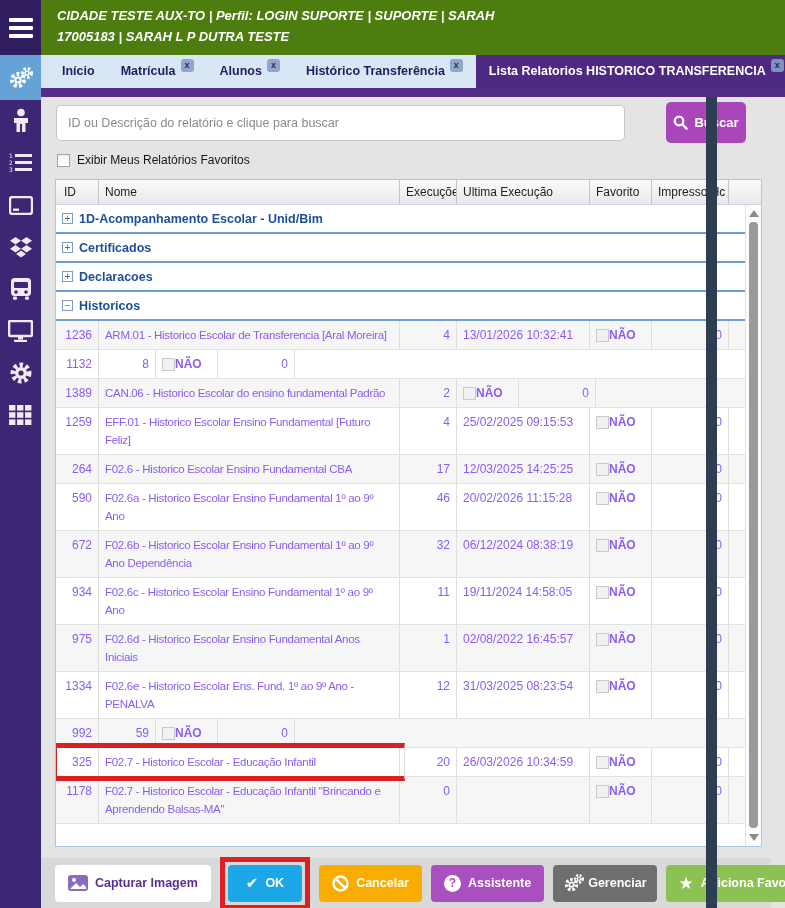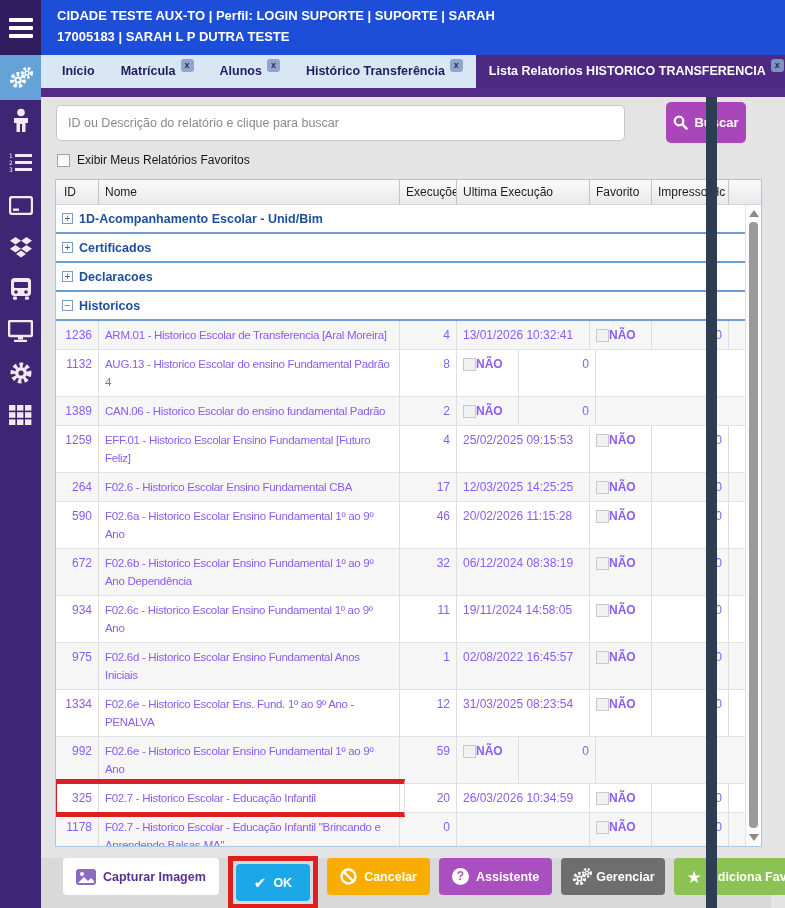--- a/index.html
+++ b/index.html
@@ -8,22 +8,22 @@
 
   
   .sidebar{position:absolute;left:0;top:0;width:41px;height:908px;background:#3d2674;z-index:4;}
   .sidebar-top{height:55px;background:#301d60;display:flex;align-items:center;justify-content:center;}
   .burger span{display:block;width:24px;height:4px;background:#fff;border-radius:1px;margin:4px 0;}
   .side-item{width:41px;height:42px;display:flex;align-items:center;justify-content:center;}
   .side-item.active{background:#64a2d8;height:45px;}
   .side-item svg{display:block;}
 
   
-  .topbar{position:absolute;left:41px;top:0;width:744px;height:55px;background:#1d4ed8;color:#fff;
-    padding:8px 0 0 16px;font-weight:bold;font-size:13px;}
+  .topbar{position:absolute;left:41px;top:0;width:744px;height:55px;background:#4d7c0f;color:#fff;
+    padding:8px 0 0 16px;font-weight:bold;font-size:13px;font-style:italic;}
   .topbar .l2{margin-top:6px;}
 
   
   .tabbar{position:absolute;left:41px;top:55px;width:744px;height:33px;background:#d9e7f5;
     display:flex;align-items:flex-end;padding-left:8px;}
   .tab{height:33px;line-height:33px;padding:0 13px;font-size:12.5px;font-weight:bold;color:#221d5e;
     white-space:nowrap;cursor:default;}
   .tab.active{background:#4d2982;color:#fff;}
   .tab .close{display:inline-block;width:13px;height:13px;background:#8fa6c9;border-radius:3px;
     color:#2c2a66;font-size:9px;line-height:13px;text-align:center;font-weight:bold;
@@ -83,21 +83,21 @@
   
   .vscroll{position:absolute;right:0;top:25px;bottom:0;width:16px;background:#fcfcfc;
     border-left:1px solid #e4e4e4;z-index:4;}
   .arrow{position:absolute;left:3px;width:0;height:0;border-left:5px solid transparent;border-right:5px solid transparent;}
   .arrow.up{top:5px;border-bottom:7px solid #8a8a8a;}
   .arrow.down{bottom:5px;border-top:7px solid #8a8a8a;}
   .thumb{position:absolute;left:3px;top:17px;bottom:18px;width:9px;background:#9a9a9a;border-radius:4px;}
 
   
   .bottom-bar{position:absolute;left:0;bottom:0;width:730px;height:50px;background:#d9d9d9;
-    display:flex;align-items:flex-start;padding-left:22px;gap:9px;}
+    display:flex;align-items:center;padding-left:14px;gap:9px;}
   .fbtn{height:37px;border:none;border-radius:4px;color:#fff;font-weight:bold;font-size:12.5px;
     display:flex;align-items:center;justify-content:center;gap:7px;padding:0 13px;cursor:pointer;
     font-family:"Liberation Sans",sans-serif;white-space:nowrap;}
   .b-capturar{background:#fff;color:#5c2f92;}
   .b-ok{background:#1ca7e8;padding:0 18px;}
   .b-cancelar{background:#f8ad00;}
   .b-assistente{background:#a94fc0;}
   .b-gerenciar{background:#6e6e6e;padding:0 10px;}
   .b-favorito{background:#8cc153;}
   .ok-frame{border:5px solid #da2020;padding:3px;margin:-2px 0;background:transparent;}
@@ -266,21 +266,20 @@
             <div class="favwrap">
               <div class="cb-small"></div>
               <div class="nao">NÃO</div>
             </div>
           </div>
           <div class="c-imp">0</div>
           <div class="c-extra"></div>
         </div>
         <div class="data-row">
           <div class="c-id">1132</div>
-          <div class="c-nome">AUG.13 - Historico Escolar do ensino Fundamental Padrão 4</div>
           <div class="c-exec">8</div>
           <div class="c-fav">
             <div class="favwrap">
               <div class="cb-small"></div>
               <div class="nao">NÃO</div>
             </div>
           </div>
           <div class="c-imp">0</div>
           <div class="c-extra"></div>
         </div>
@@ -390,21 +389,20 @@
             <div class="favwrap">
               <div class="cb-small"></div>
               <div class="nao">NÃO</div>
             </div>
           </div>
           <div class="c-imp">0</div>
           <div class="c-extra"></div>
         </div>
         <div class="data-row odd">
           <div class="c-id">992</div>
-          <div class="c-nome">F02.6e - Historico Escolar Ensino Fundamental 1º ao 9º Ano</div>
           <div class="c-exec">59</div>
           <div class="c-fav">
             <div class="favwrap">
               <div class="cb-small"></div>
               <div class="nao">NÃO</div>
             </div>
           </div>
           <div class="c-imp">0</div>
           <div class="c-extra"></div>
         </div>

